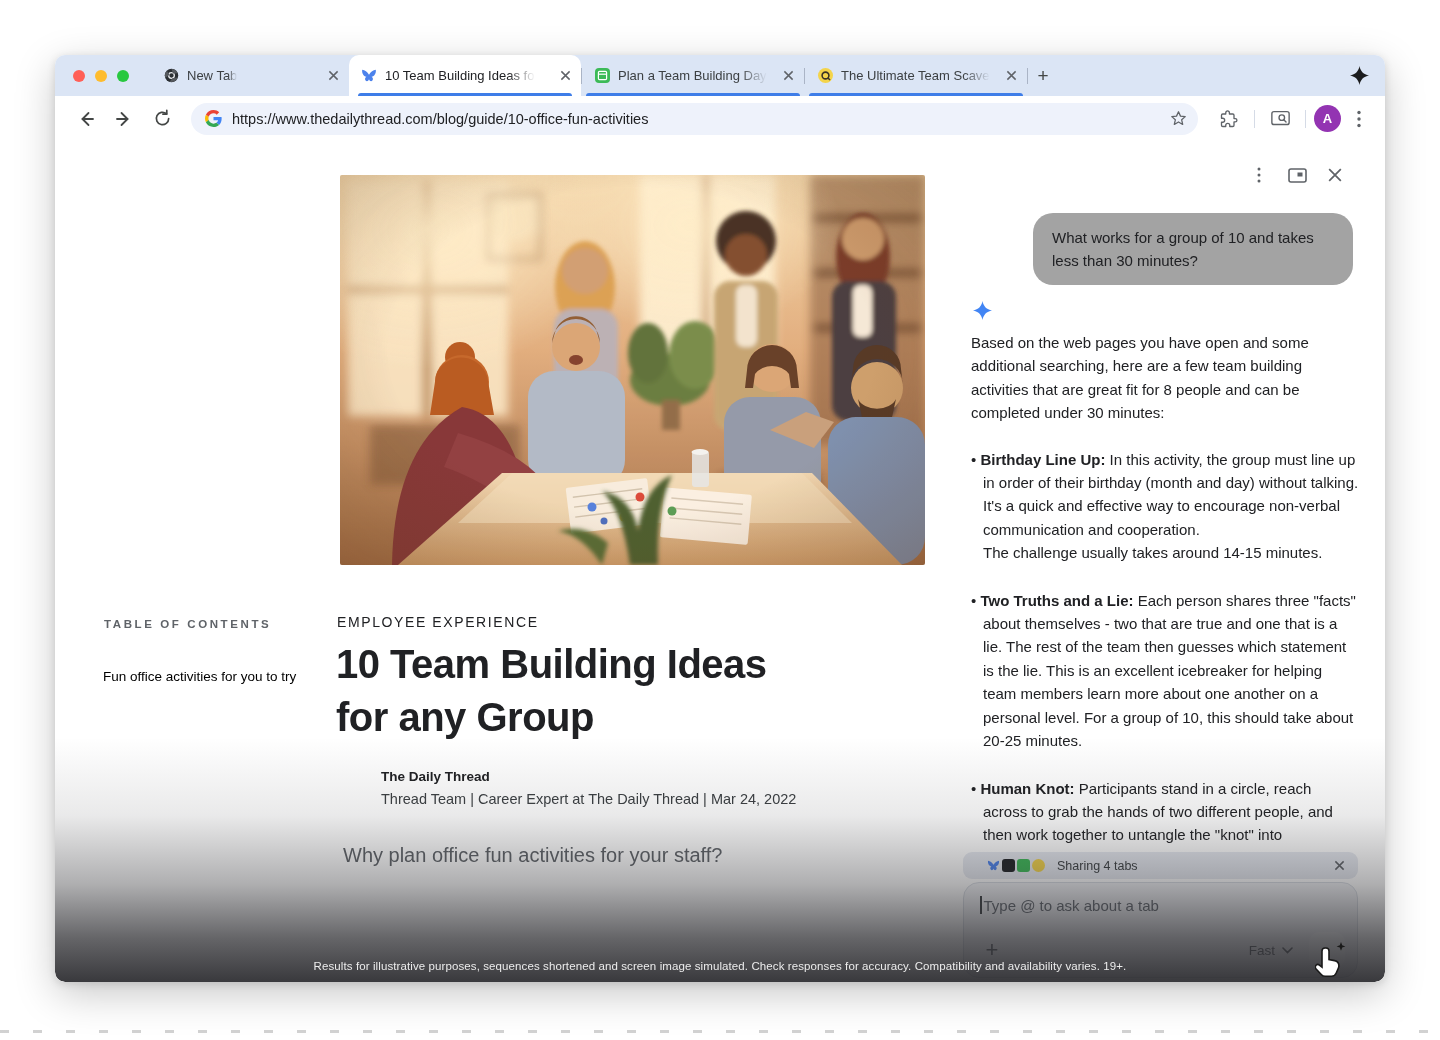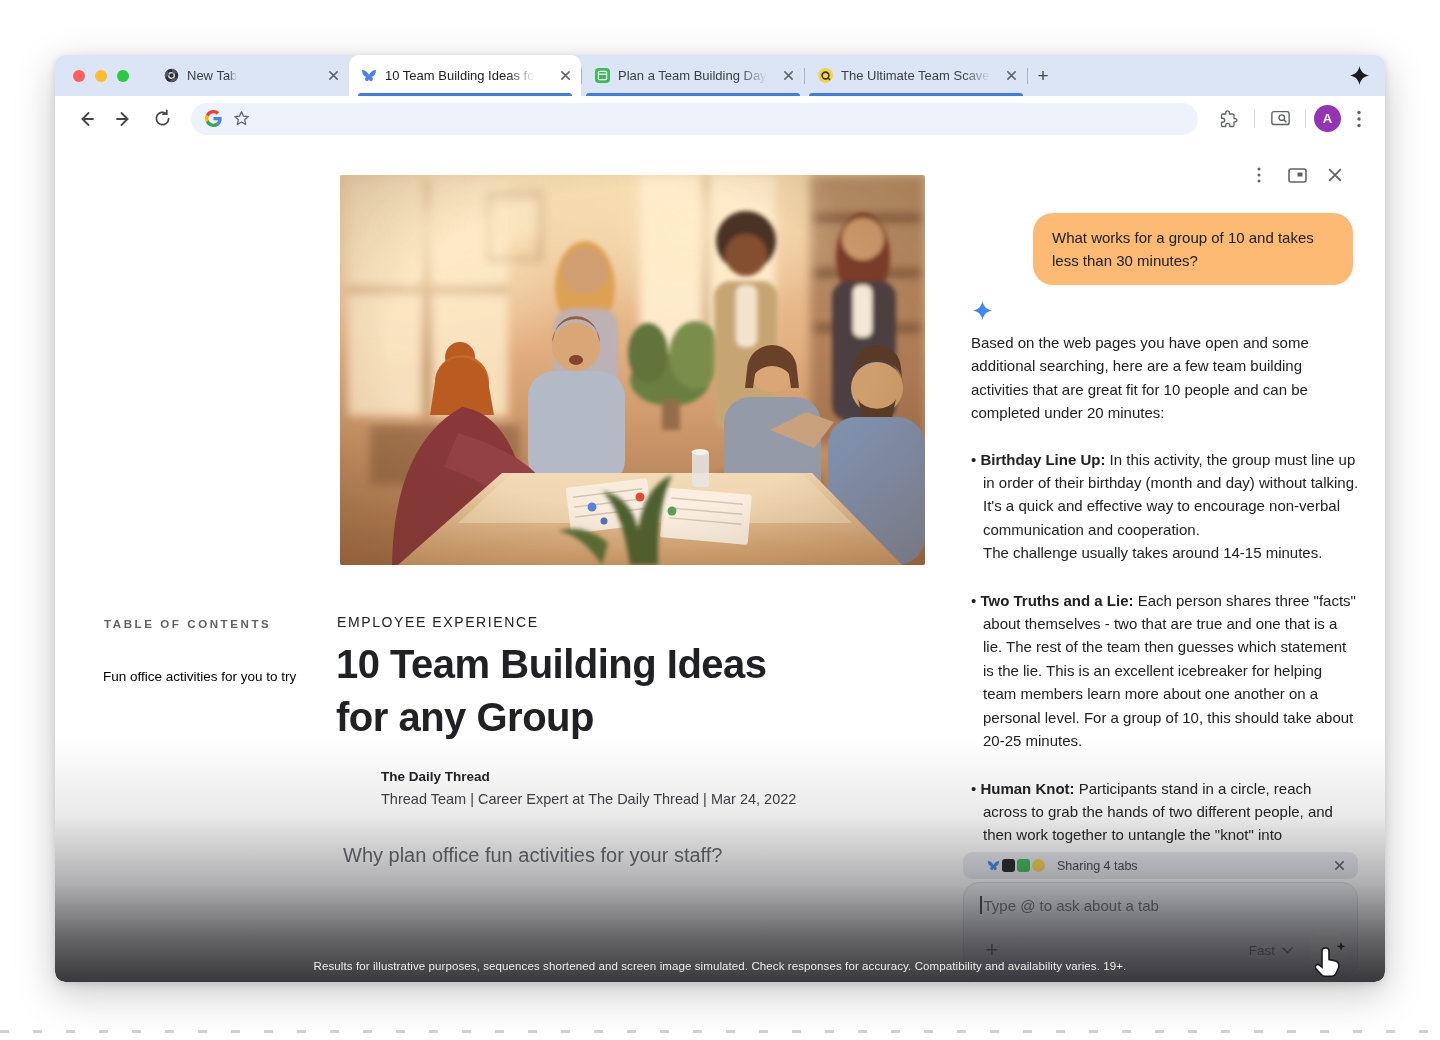--- a/index.html
+++ b/index.html
@@ -60,21 +60,21 @@
   .eyebrow { position:absolute; left:282px; top:473px; font-size:14px; letter-spacing:1.6px; font-weight:500; color:#202124; }
   .headline { position:absolute; left:281px; top:497px; width:480px; font-size:40px; line-height:53px;
               font-weight:700; color:#202124; letter-spacing:-.5px; }
   .byline-name { position:absolute; left:326px; top:628px; font-size:13.5px; font-weight:700; color:#202124; }
   .byline-meta { position:absolute; left:326px; top:650px; font-size:14.5px; color:#3c4043; }
   .section-h { position:absolute; left:288px; top:703px; font-size:20px; color:#5f6368; font-weight:400; }
 
   
   .panel-header { position:absolute; top:24px; right:40px; display:flex; align-items:center; gap:18px; color:#5f6368; }
   .panel-header .ph-ic { width:20px; height:20px; display:flex; align-items:center; justify-content:center; cursor:pointer; }
-  .bubble { position:absolute; right:32px; top:72px; max-width:320px; background:#fdba74;
+  .bubble { position:absolute; right:32px; top:72px; max-width:320px; background:#a3a3a3;
             border-radius:20px; padding:13px 19px; font-size:15px; line-height:23px; color:#202124; }
   .gem-spark { position:absolute; left:10px; top:160px; width:19px; height:19px; }
   .answer { position:absolute; left:8px; top:190px; width:388px; font-size:15px; line-height:23.4px; color:#202124; }
   .answer .intro { margin-bottom:23px; }
   .answer ul { list-style:none; }
   .answer li { padding-left:12px; text-indent:-12px; margin-bottom:24px; }
   .answer li b { font-weight:700;margin-top:16px; }
   .answer li span { white-space:pre-line; }
 
   .sharing-bar { position:absolute; left:0px; top:711px; width:395px; height:27px; background:#e7eaf1;
@@ -218,20 +218,21 @@
             <path d="M14.5 1.5 L14.5 5.5 L10.5 5.5" fill="none" stroke="#444746" stroke-width="1.8" stroke-linecap="round" stroke-linejoin="round"></path>
           </svg>
       </div>
       <div class="omnibox">
         <svg width="17" height="17" viewBox="0 0 48 48">
             <path fill="#EA4335" d="M24 9.5c3.54 0 6.71 1.22 9.21 3.6l6.85-6.85C35.9 2.38 30.47 0 24 0 14.62 0 6.51 5.38 2.56 13.22l7.98 6.19C12.43 13.72 17.74 9.5 24 9.5z"></path>
             <path fill="#4285F4" d="M46.98 24.55c0-1.57-.15-3.09-.38-4.55H24v9.02h12.94c-.58 2.96-2.26 5.48-4.78 7.18l7.73 6c4.51-4.18 7.09-10.36 7.09-17.65z"></path>
             <path fill="#FBBC05" d="M10.53 28.59c-.48-1.45-.76-2.99-.76-4.59s.27-3.14.76-4.59l-7.98-6.19C.92 16.46 0 20.12 0 24c0 3.88.92 7.54 2.56 10.78l7.97-6.19z"></path>
             <path fill="#34A853" d="M24 48c6.48 0 11.93-2.13 15.89-5.81l-7.73-6c-2.15 1.45-4.92 2.3-8.16 2.3-6.26 0-11.57-4.22-13.47-9.91l-7.98 6.19C6.51 42.62 14.62 48 24 48z"></path>
           </svg>
+        <span class="url">https://www.thedailythread.com/blog/guide/10-office-fun-activities</span>
         <svg width="19" height="19" viewBox="0 0 24 24">
             <path d="M12 3.5 L14.5 9 L20.5 9.6 L16 13.6 L17.3 19.5 L12 16.4 L6.7 19.5 L8 13.6 L3.5 9.6 L9.5 9 Z" fill="none" stroke="#5f6368" stroke-width="1.6" stroke-linejoin="round"></path>
           </svg>
       </div>
       <div class="tool-ic">
         <svg width="20" height="20" viewBox="0 0 24 24">
             <path d="M19.5 11.5 H18 V7.5 a1.5 1.5 0 0 0 -1.5 -1.5 H12.5 V4.5 a2.2 2.2 0 1 0 -4.4 0 V6 H4.5 A1.5 1.5 0 0 0 3 7.5 v3.6 h1.4 a2.4 2.4 0 1 1 0 4.8 H3 V19.5 A1.5 1.5 0 0 0 4.5 21 h3.6 v-1.4 a2.4 2.4 0 1 1 4.8 0 V21 h3.6 a1.5 1.5 0 0 0 1.5 -1.5 V15.5 h1.5 a2 2 0 1 0 0 -4 Z" fill="none" stroke="#5f6368" stroke-width="1.6" stroke-linejoin="round"></path>
           </svg>
       </div>
       <div class="tb-sep"></div>
@@ -404,21 +405,21 @@
 
         <div class="bubble">What works for a group of 10 and takes less than 30 minutes?</div>
 
         <div class="gem-spark">
           <svg width="19" height="19" viewBox="0 0 24 24">
               <path d="M12 0 C13.2 6.8 17.2 10.8 24 12 C17.2 13.2 13.2 17.2 12 24 C10.8 17.2 6.8 13.2 0 12 C6.8 10.8 10.8 6.8 12 0 Z" fill="#4285f4"></path>
             </svg>
         </div>
 
         <div class="answer">
-          <p class="intro">Based on the web pages you have open and some additional searching, here are a few team building activities that are great fit for 10 people and can be completed under 20 minutes:</p>
+          <p class="intro">Based on the web pages you have open and some additional searching, here are a few team building activities that are great fit for 8 people and can be completed under 30 minutes:</p>
           <ul>
             <li>•&nbsp;<b>Birthday Line Up:</b> <span>In this activity, the group must line up in order of their birthday (month and day) without talking. It's a quick and effective way to encourage non-verbal communication and cooperation.
 The challenge usually takes around 14-15 minutes.</span></li>
             <li>•&nbsp;<b>Two Truths and a Lie:</b> <span>Each person shares three "facts" about themselves - two that are true and one that is a lie. The rest of the team then guesses which statement is the lie. This is an excellent icebreaker for helping team members learn more about one another on a personal level. For a group of 10, this should take about 20-25 minutes.</span></li>
             <li>•&nbsp;<b>Human Knot:</b> <span>Participants stand in a circle, reach across to grab the hands of two different people, and then work together to untangle the "knot" into</span></li>
           </ul>
         </div>
 
         <div class="sharing-bar">
           <span class="mini-favs">

